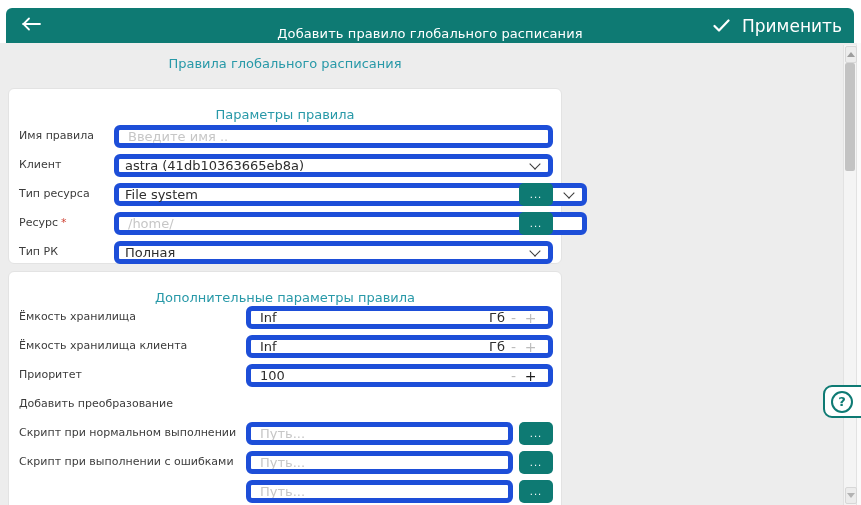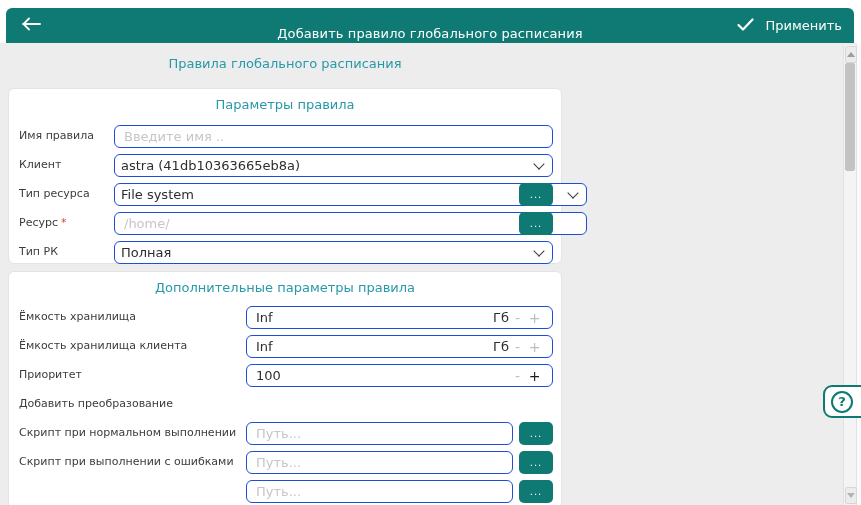--- a/index.html
+++ b/index.html
@@ -19,50 +19,50 @@
     position:absolute;left:10px;top:0;height:35px;width:30px;
     display:flex;align-items:center;justify-content:center;cursor:pointer;
   }
   .tb-title{
     position:absolute;left:0;right:0;text-align:center;
     color:#ffffff;font-size:13px;letter-spacing:.1px;
   }
   .tb-apply{
     position:absolute;right:12px;top:0;height:35px;
     display:flex;align-items:center;gap:12px;cursor:pointer;
-    color:#ffffff;font-size:13px;
+    color:#ffffff;font-size:17px;
   }
   
   .content{
     position:absolute;left:0;top:43px;width:857px;height:462px;
     background:#ededed;
   }
   .right-gutter{position:absolute;right:0;top:43px;width:4px;height:462px;background:#fafafa;}
   .page-title{
     position:absolute;left:8px;top:56px;width:554px;text-align:center;
     color:#2899a8;font-size:13px;
   }
   .card{
     position:absolute;left:8px;width:554px;background:#ffffff;
     border:1px solid #e3e3e3;border-radius:6px;box-sizing:border-box;
   }
   .card-1{top:88px;height:176px;}
   .card-2{top:271px;height:240px;}
   .card-title{
-    position:absolute;left:0;right:0;top:8px;text-align:center;
+    position:absolute;left:0;right:0;top:18px;text-align:center;
     color:#2899a8;font-size:13px;
   }
   .row{position:absolute;left:10px;right:0;height:23px;}
   .lbl{
     position:absolute;left:0;top:4px;font-size:11px;color:#3c3c3c;white-space:nowrap;
   }
   .req{color:#cf4436;margin-left:3px;}
   .fld{
     position:absolute;top:0;height:23px;box-sizing:border-box;
-    border:1px solid #1d4ed8;border-radius:6px;background:#fff;
+    border:5px solid #1d4ed8;border-radius:6px;background:#fff;
     font-size:13px;color:#2e2e2e;padding:0 9px;
     display:flex;align-items:center;
     font-family:"DejaVu Sans","Liberation Sans",sans-serif;
   }
   input.fld{outline:none;}
   input.fld::placeholder{color:#c6c6c6;opacity:1;}
   
   .f-full{left:95px;width:439px;}
   .f-short{left:95px;width:473px;}
   .b1{left:500px;}

